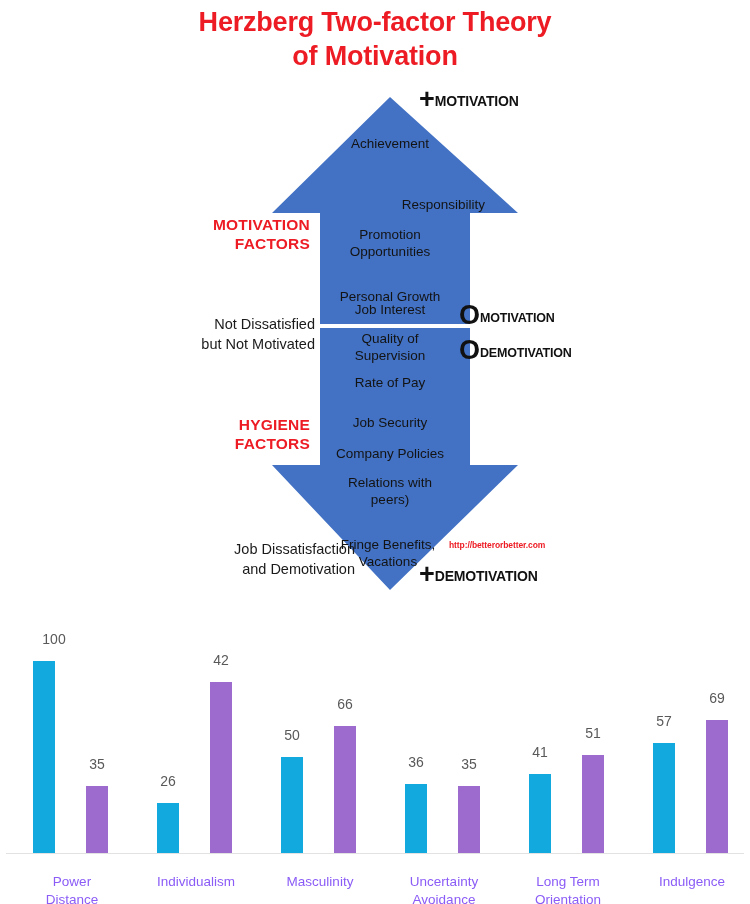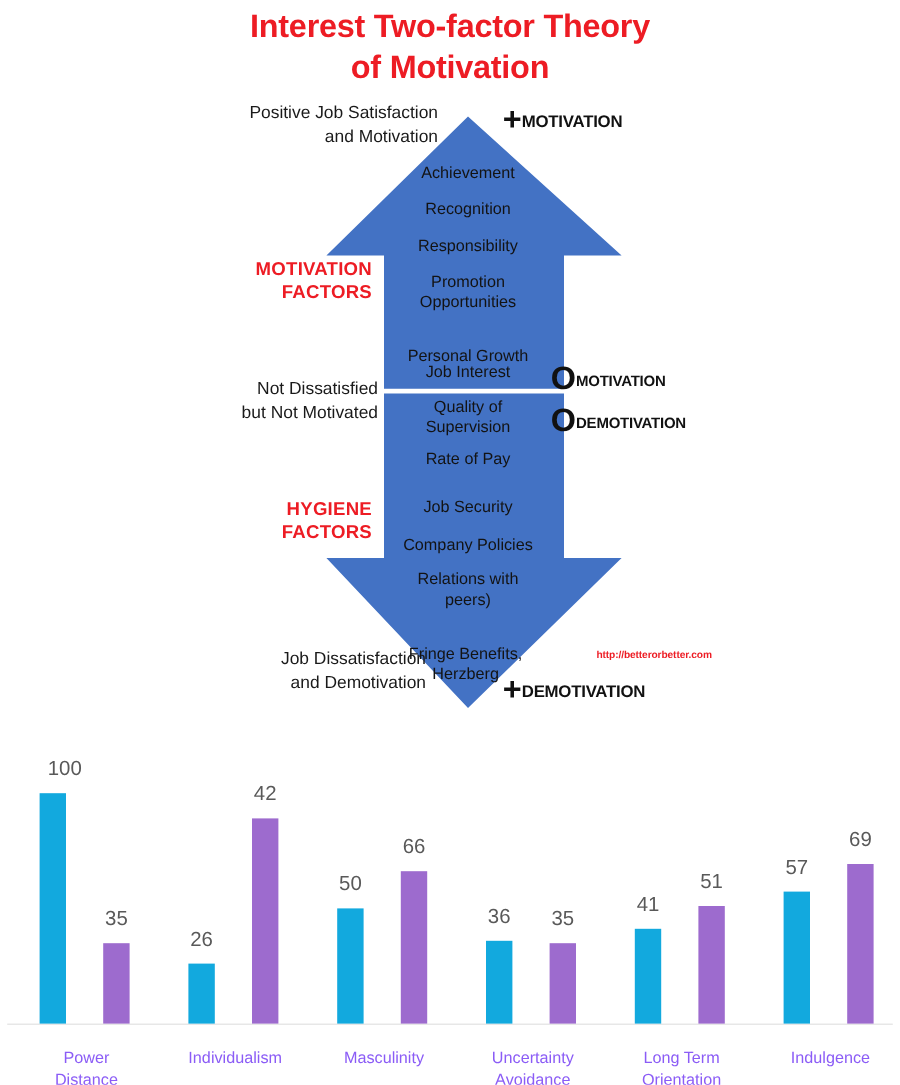--- a/index.html
+++ b/index.html
@@ -34,59 +34,55 @@
   .sign-label .big{font-size:27px;line-height:1;vertical-align:-2px;}
   .sign-label .small{font-size:14px;letter-spacing:-0.2px;}
   .sign-label .smaller{font-size:12.5px;letter-spacing:-0.2px;}
 
   .factor{
     position:absolute;width:190px;text-align:center;
     font-size:13.5px;line-height:1.25;color:#131313;
   }
   #watermark{
     position:absolute;color:#ED1C24;font-size:8.5px;font-weight:700;
-    letter-spacing:-0.1px;white-space:nowrap;margin-left:48px;
+    letter-spacing:-0.1px;white-space:nowrap;
   }
   
   #chart{position:absolute;left:0;top:610px;width:750px;height:294px;}
   #axis-line{
     position:absolute;left:6px;top:243px;width:738px;height:1px;
     background:#e2e2e2;
   }
   .bar{position:absolute;bottom:51px;width:22px;}
   .bar-value{
     position:absolute;width:60px;text-align:center;
-    font-size:17px;color:#595959;
+    font-size:14px;color:#595959;
   }
   .cat-label{
     position:absolute;width:130px;text-align:center;top:263px;
     font-size:13.5px;line-height:1.3;color:#8b5cf6;
   }
 </style>
 </head>
 <body>
 
 <div id="title">
-  <div>Interest Two-factor Theory</div>
+  <div>Herzberg Two-factor Theory</div>
   <div>of Motivation</div>
 </div>
 
 <div id="diagram">
 
   <svg id="arrow-svg" width="750" height="535">
 
     <polygon points="390,22 518,138 470,138 470,249 320,249 320,138 272,138" fill="#4372C4"></polygon>
 
     <polygon points="320,253 470,253 470,390 518,390 390,515 272,390 320,390" fill="#4372C4"></polygon>
   </svg>
 
-  <div class="diag-text side-label" style="left:190px;top:10px;width:175px;">
-    <div>Positive Job Satisfaction</div>
-    <div>and Motivation</div>
-  </div>
 
   <div class="diag-text red-label" style="left:175px;top:140px;width:135px;">
     <div>MOTIVATION</div>
     <div>FACTORS</div>
   </div>
 
   <div class="diag-text side-label" style="left:165px;top:240px;width:150px;">
     <div>Not Dissatisfied</div>
     <div>but Not Motivated</div>
   </div>
@@ -113,43 +109,42 @@
     <span class="big">O</span><span class="smaller">DEMOTIVATION</span>
   </div>
 
   <div class="diag-text sign-label" style="left:419px;top:486px;">
     <span class="big">+</span><span class="small">DEMOTIVATION</span>
   </div>
 
   <div id="watermark" style="left:449px;top:465px;">http://betterorbetter.com</div>
 
   <div class="factor" style="left:295px;top:61px;">Achievement</div>
-  <div class="factor" style="left:295px;top:91px;">Recognition</div>
-  <div class="factor" style="left:295px;top:122px;">Responsibility</div>
+  <div class="factor" style="left:295px;top:122px;text-align:right;">Responsibility</div>
   <div class="factor" style="left:295px;top:152px;">
     <div>Promotion</div>
     <div>Opportunities</div>
   </div>
   <div class="factor" style="left:295px;top:196px;margin-top:18px;">Personal Growth</div>
   <div class="factor" style="left:295px;top:227px;">Job Interest</div>
 
   <div class="factor" style="left:295px;top:256px;">
     <div>Quality of</div>
     <div>Supervision</div>
   </div>
   <div class="factor" style="left:295px;top:300px;">Rate of Pay</div>
   <div class="factor" style="left:295px;top:340px;">Job Security</div>
   <div class="factor" style="left:295px;top:371px;">Company Policies</div>
   <div class="factor" style="left:295px;top:400px;">
     <div>Relations with</div>
     <div>peers)</div>
   </div>
   <div class="factor" style="left:293px;top:462px;">
     <div>Fringe Benefits,</div>
-    <div>Herzberg</div>
+    <div>Vacations</div>
   </div>
 </div>
 
 <div id="chart">
   <div id="axis-line"></div>
 
   <div class="bar" style="left:33px;height:192px;background:#12A9DE;"></div>
   <div class="bar-value" style="left:24px;top:21px;">100</div>
   <div class="bar" style="left:86px;height:67px;background:#9D6BCE;"></div>
   <div class="bar-value" style="left:67px;top:146px;">35</div>

